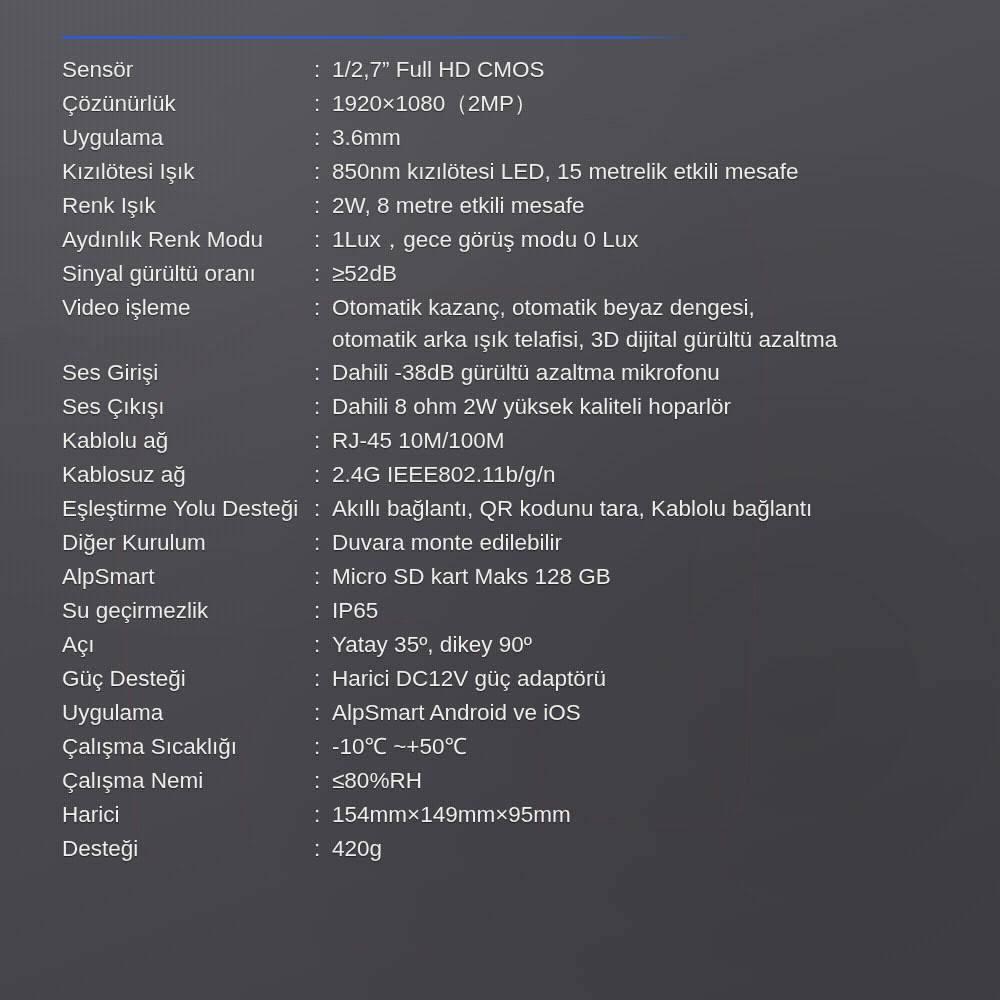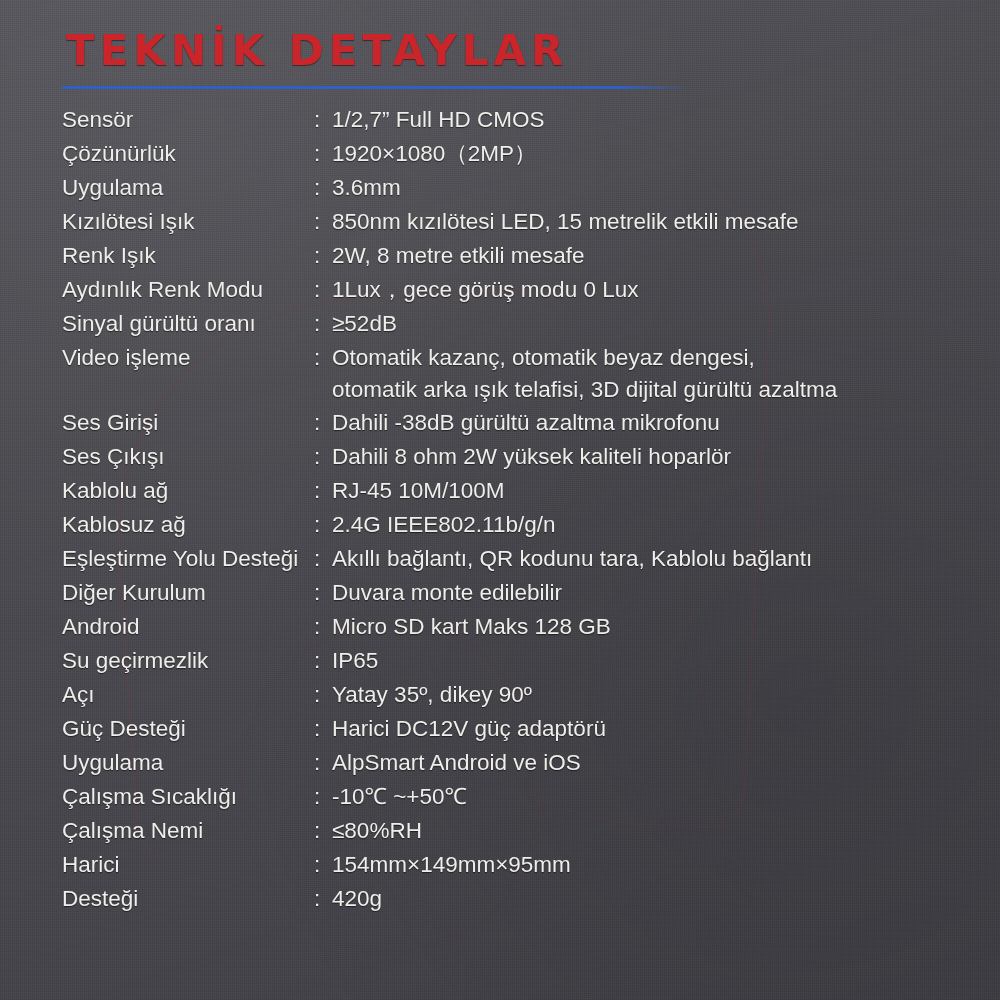--- a/index.html
+++ b/index.html
@@ -130,21 +130,20 @@
 </head>
 <body>
 
 <div class="bg-texture"></div>
 <div class="watermark wm-1"></div>
 <div class="watermark wm-2"></div>
 <div class="watermark wm-3"></div>
 <div class="watermark wm-4"></div>
 
 <div class="page">
-  <div class="title">TEKNİK DETAYLAR</div>
   <div class="rule"></div>
   <table class="spec-table">
     <tbody>
         <tr>
           <td class="label">Sensör</td>
           <td class="colon">:</td>
           <td class="value">1/2,7” Full HD CMOS</td>
         </tr>
         <tr>
           <td class="label">Çözünürlük</td>
@@ -206,21 +205,21 @@
           <td class="label">Eşleştirme Yolu Desteği</td>
           <td class="colon">:</td>
           <td class="value">Akıllı bağlantı, QR kodunu tara, Kablolu bağlantı</td>
         </tr>
         <tr>
           <td class="label">Diğer Kurulum</td>
           <td class="colon">:</td>
           <td class="value">Duvara monte edilebilir</td>
         </tr>
         <tr>
-          <td class="label">Android</td>
+          <td class="label">AlpSmart</td>
           <td class="colon">:</td>
           <td class="value">Micro SD kart Maks 128 GB</td>
         </tr>
         <tr>
           <td class="label">Su geçirmezlik</td>
           <td class="colon">:</td>
           <td class="value">IP65</td>
         </tr>
         <tr>
           <td class="label">Açı</td>

